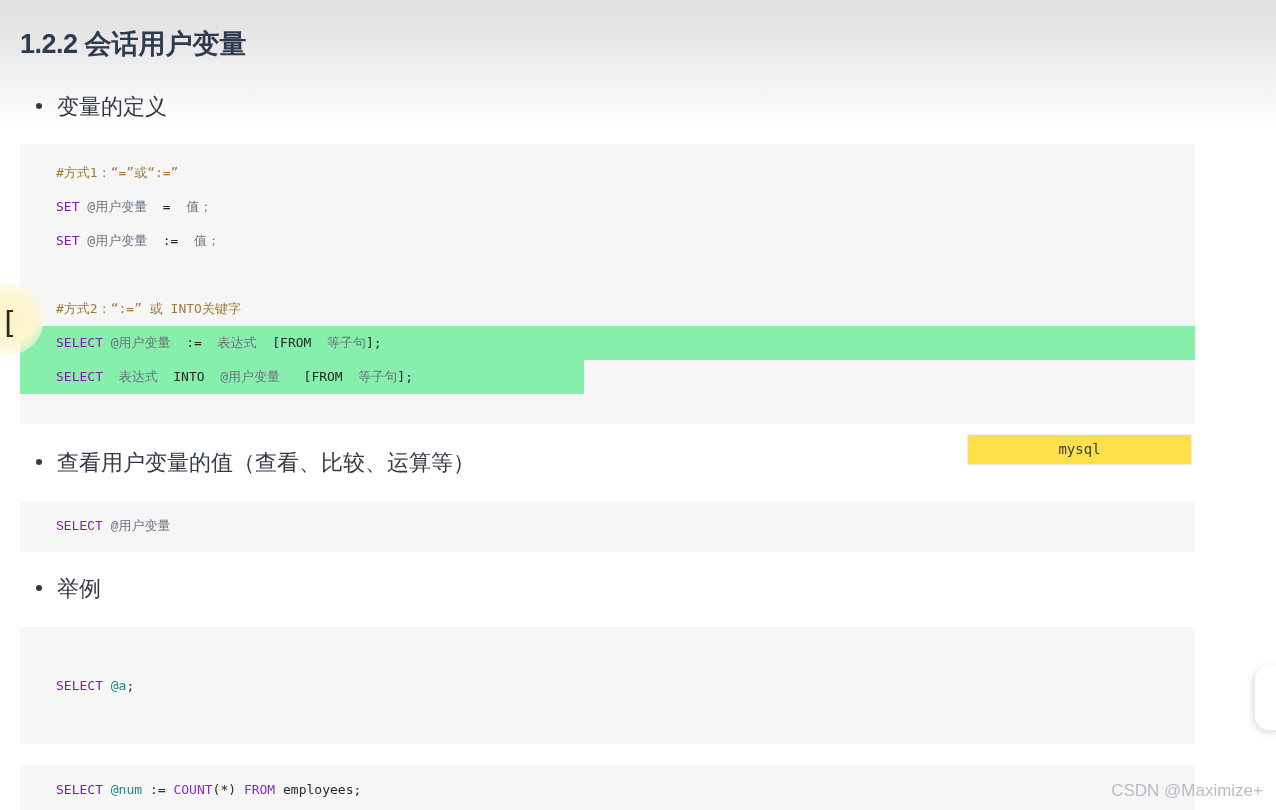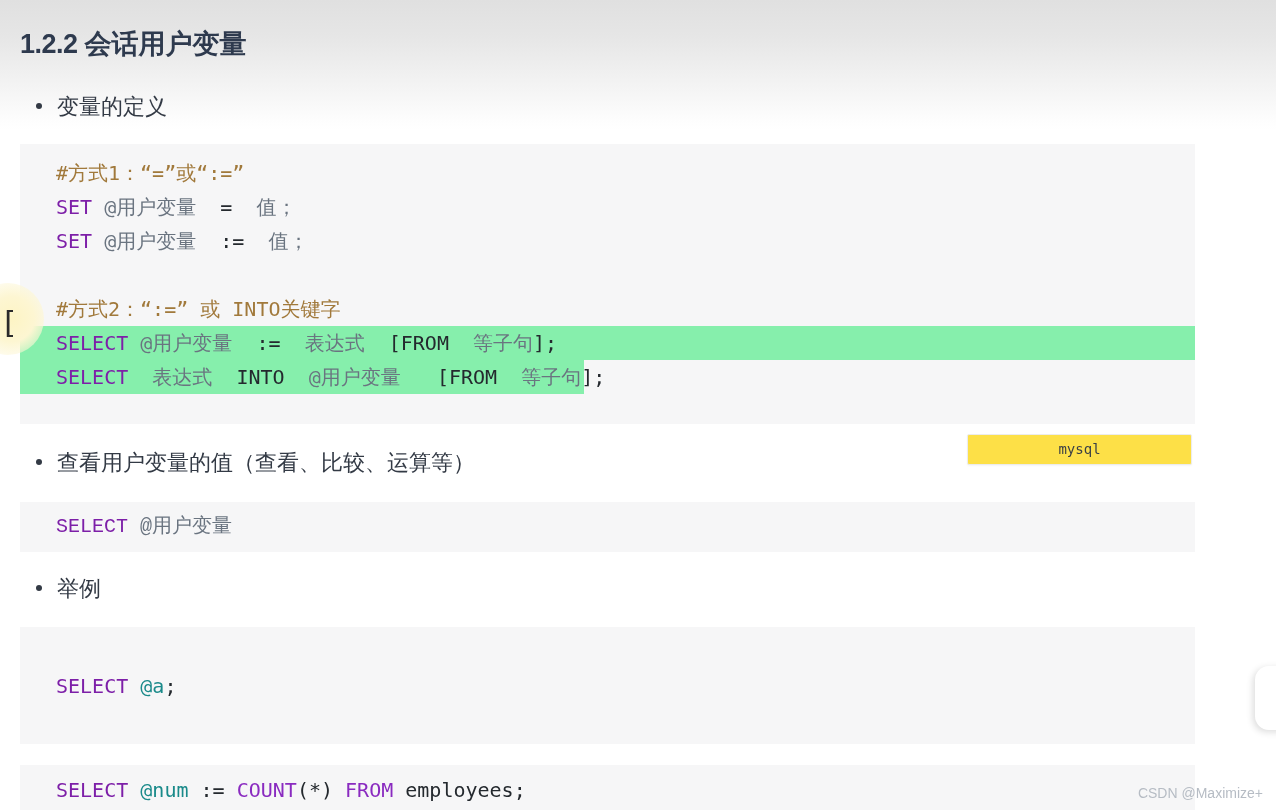--- a/index.html
+++ b/index.html
@@ -72,21 +72,21 @@
 
   #bullet-1 { left: 36px; top: 92px; }
   #bullet-2 { left: 36px; top: 448px; }
   #bullet-3 { left: 36px; top: 574px; }
 
   
   .code-block {
     position: absolute;
     background: #f6f6f7;
     font-family: "DejaVu Sans Mono", "Liberation Mono", monospace;
-    font-size: 20px;
+    font-size: 13px;
     line-height: 34px;
     color: #24292e;
     box-sizing: border-box;
     overflow: hidden;
   }
   .code-block .pad { padding: 12px 0 12px 36px; }
   .code-line {
     white-space: pre;
     height: 34px;
   }
@@ -187,21 +187,21 @@
     border-radius: 14px;
     box-shadow: -2px 2px 7px rgba(0,0,0,0.14);
     z-index: 3;
   }
 
   
   #watermark {
     position: absolute;
     right: 13px;
     bottom: 9px;
-    font-size: 14px;
+    font-size: 17px;
     color: #b6bcc4;
     z-index: 6;
     white-space: nowrap;
     text-align: center;
   }
 </style>
 </head>
 <body>
 
 <div class="page-gradient"></div>

